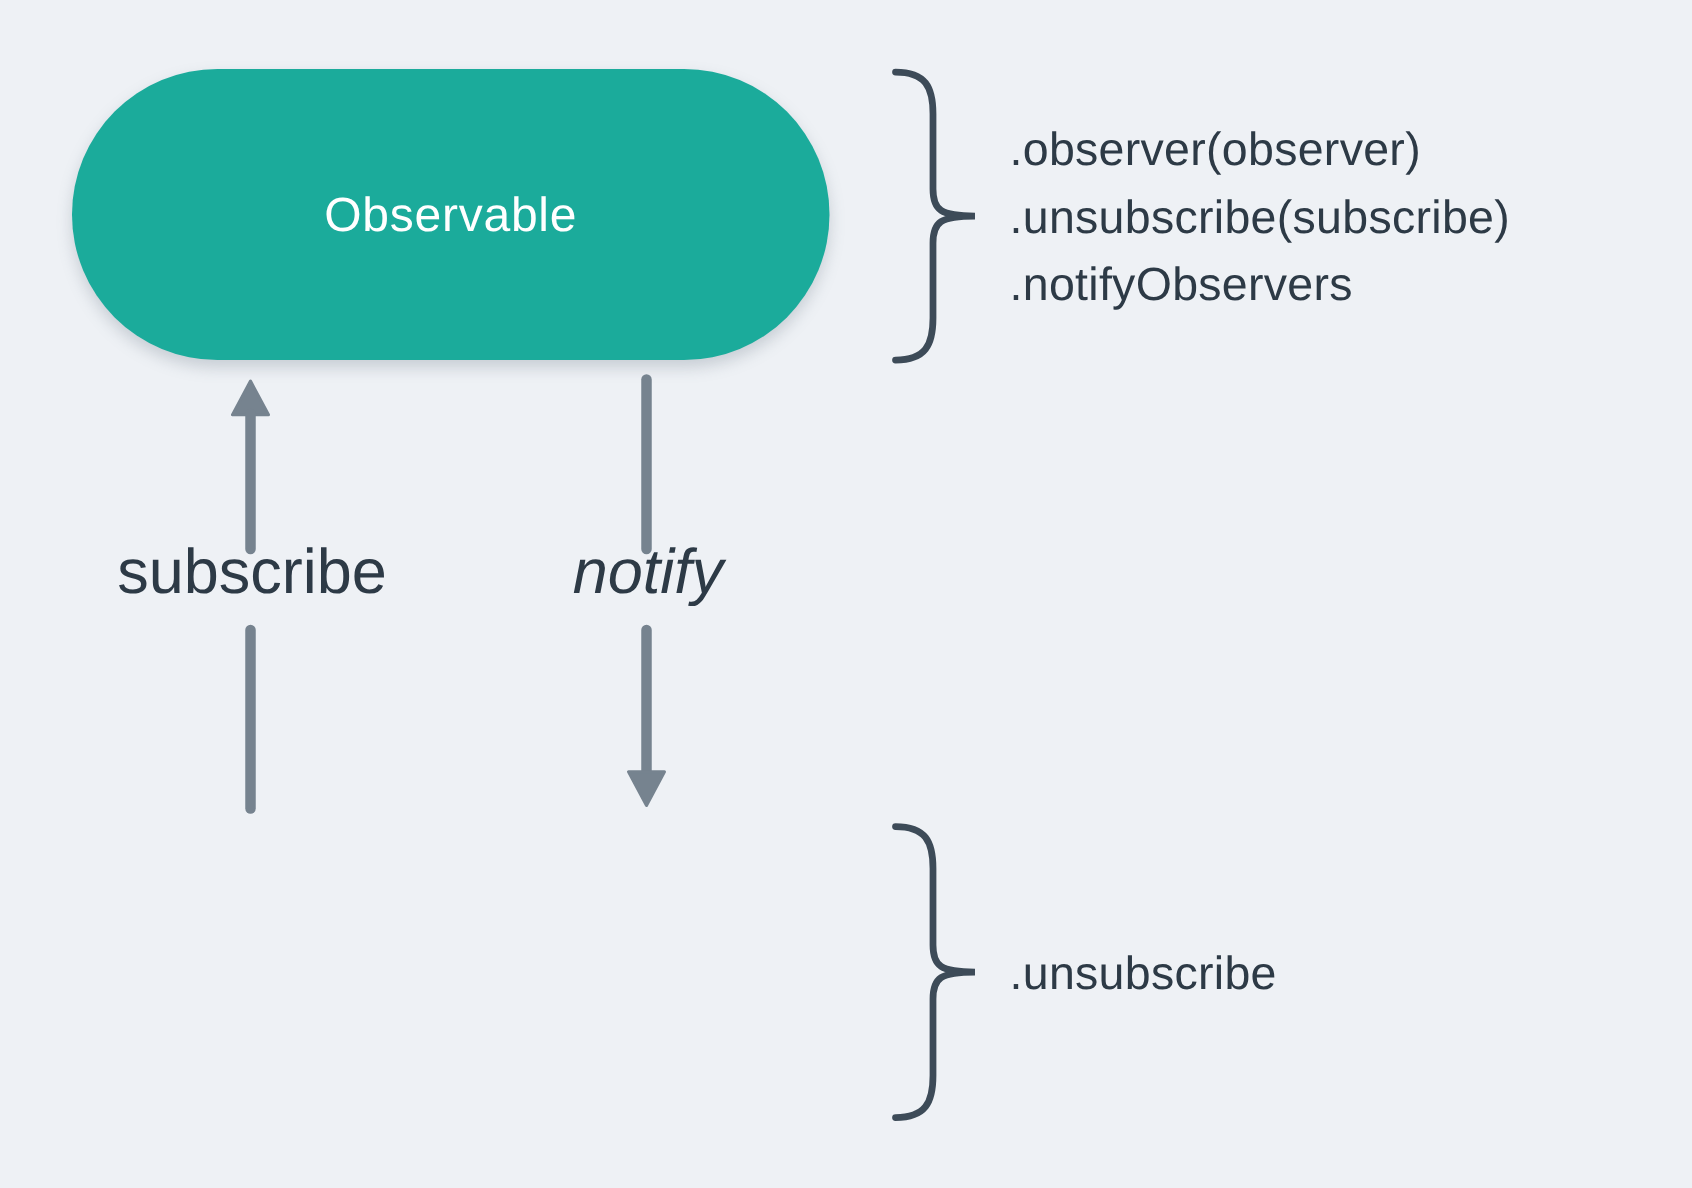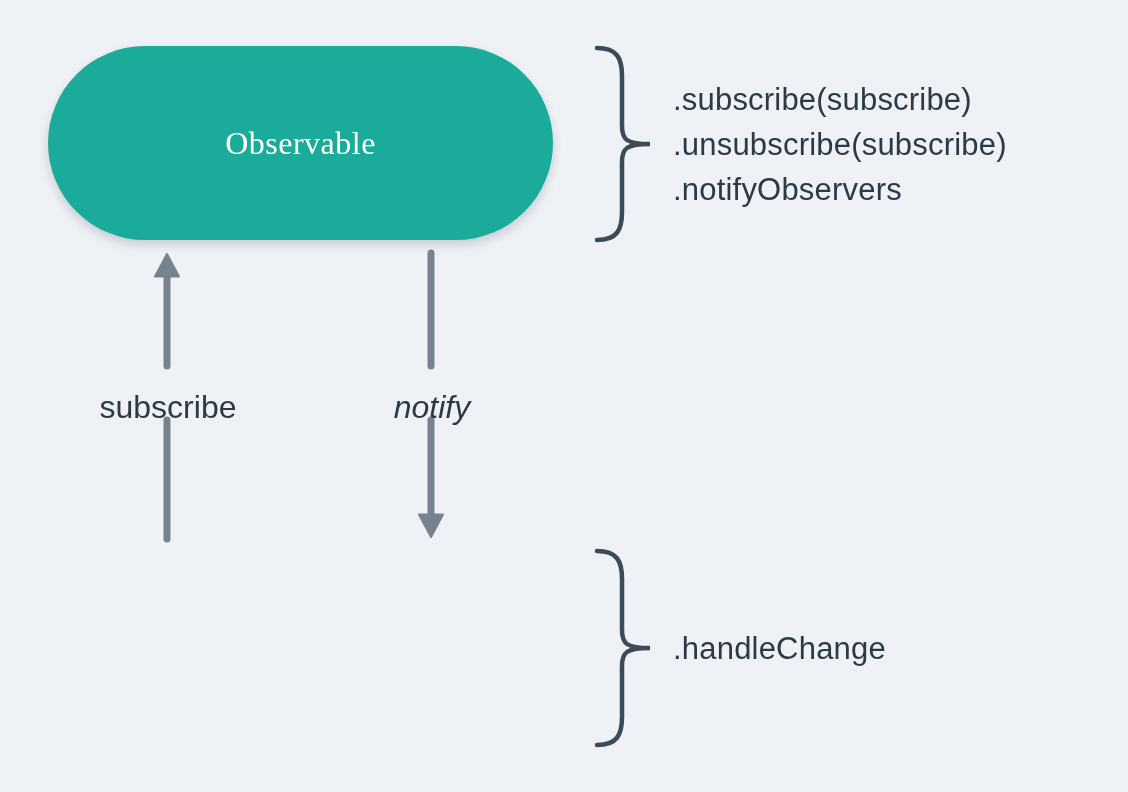--- a/index.html
+++ b/index.html
@@ -29,21 +29,20 @@
     border-radius:97px;
     display:flex;align-items:center;justify-content:center;
     box-shadow:0 5px 10px rgba(100,115,130,0.28);
   }
   .pill-observable{top:46px;}
   .pill-observer{top:551px;}
   .pill .node-label{
     color:var(--node_text);
     font-size:32px;
     letter-spacing:0.5px;
-    font-family:Liberation Serif, serif;
   }
   .svg-layer{
     position:absolute;inset:0;
     width:1128px;height:792px;
     pointer-events:none;
   }
   .arrow-line{
     stroke:var(--arrow);
     stroke-width:7;
     stroke-linecap:round;
@@ -58,23 +57,23 @@
   .brace{
     stroke:var(--brace);
     stroke-width:4.5;
     stroke-linecap:round;
     fill:none;
   }
   .edge-label{
     position:absolute;
     width:220px;
     text-align:center;
-    font-size:32px;
+    font-size:42px;
     color:var(--ink);
-    top:387px;
+    top:361px;
     line-height:40px;
   }
   .edge-label-subscribe{left:58px;}
   .edge-label-notify{left:322px;font-style:italic;}
   .method-list{
     position:absolute;
     left:673px;
     color:var(--ink);
     font-size:31px;
     line-height:45px;
@@ -110,22 +109,22 @@
 
     <path class="brace" d="M597,48 C617,48 622,58 622,76 L622,126 C622,140 627,144 650,144 C627,144 622,148 622,162 L622,212 C622,230 617,240 597,240"></path>
 
     <path class="brace" d="M597,551 C617,551 622,561 622,579 L622,630 C622,644 627,648 650,648 C627,648 622,652 622,666 L622,717 C622,735 617,745 597,745"></path>
   </svg>
 
   <div class="edge-label edge-label-subscribe">subscribe</div>
   <div class="edge-label edge-label-notify">notify</div>
 
   <div class="method-list method-list-observable">
-    <span class="method-line">.subscribe(subscribe)</span>
+    <span class="method-line">.observer(observer)</span>
     <span class="method-line">.unsubscribe(subscribe)</span>
     <span class="method-line">.notifyObservers</span>
   </div>
 
   <div class="method-list method-list-observer">
-    <span class="method-line">.handleChange</span>
+    <span class="method-line">.unsubscribe</span>
   </div>
 
 </div>
 
 </body></html>

